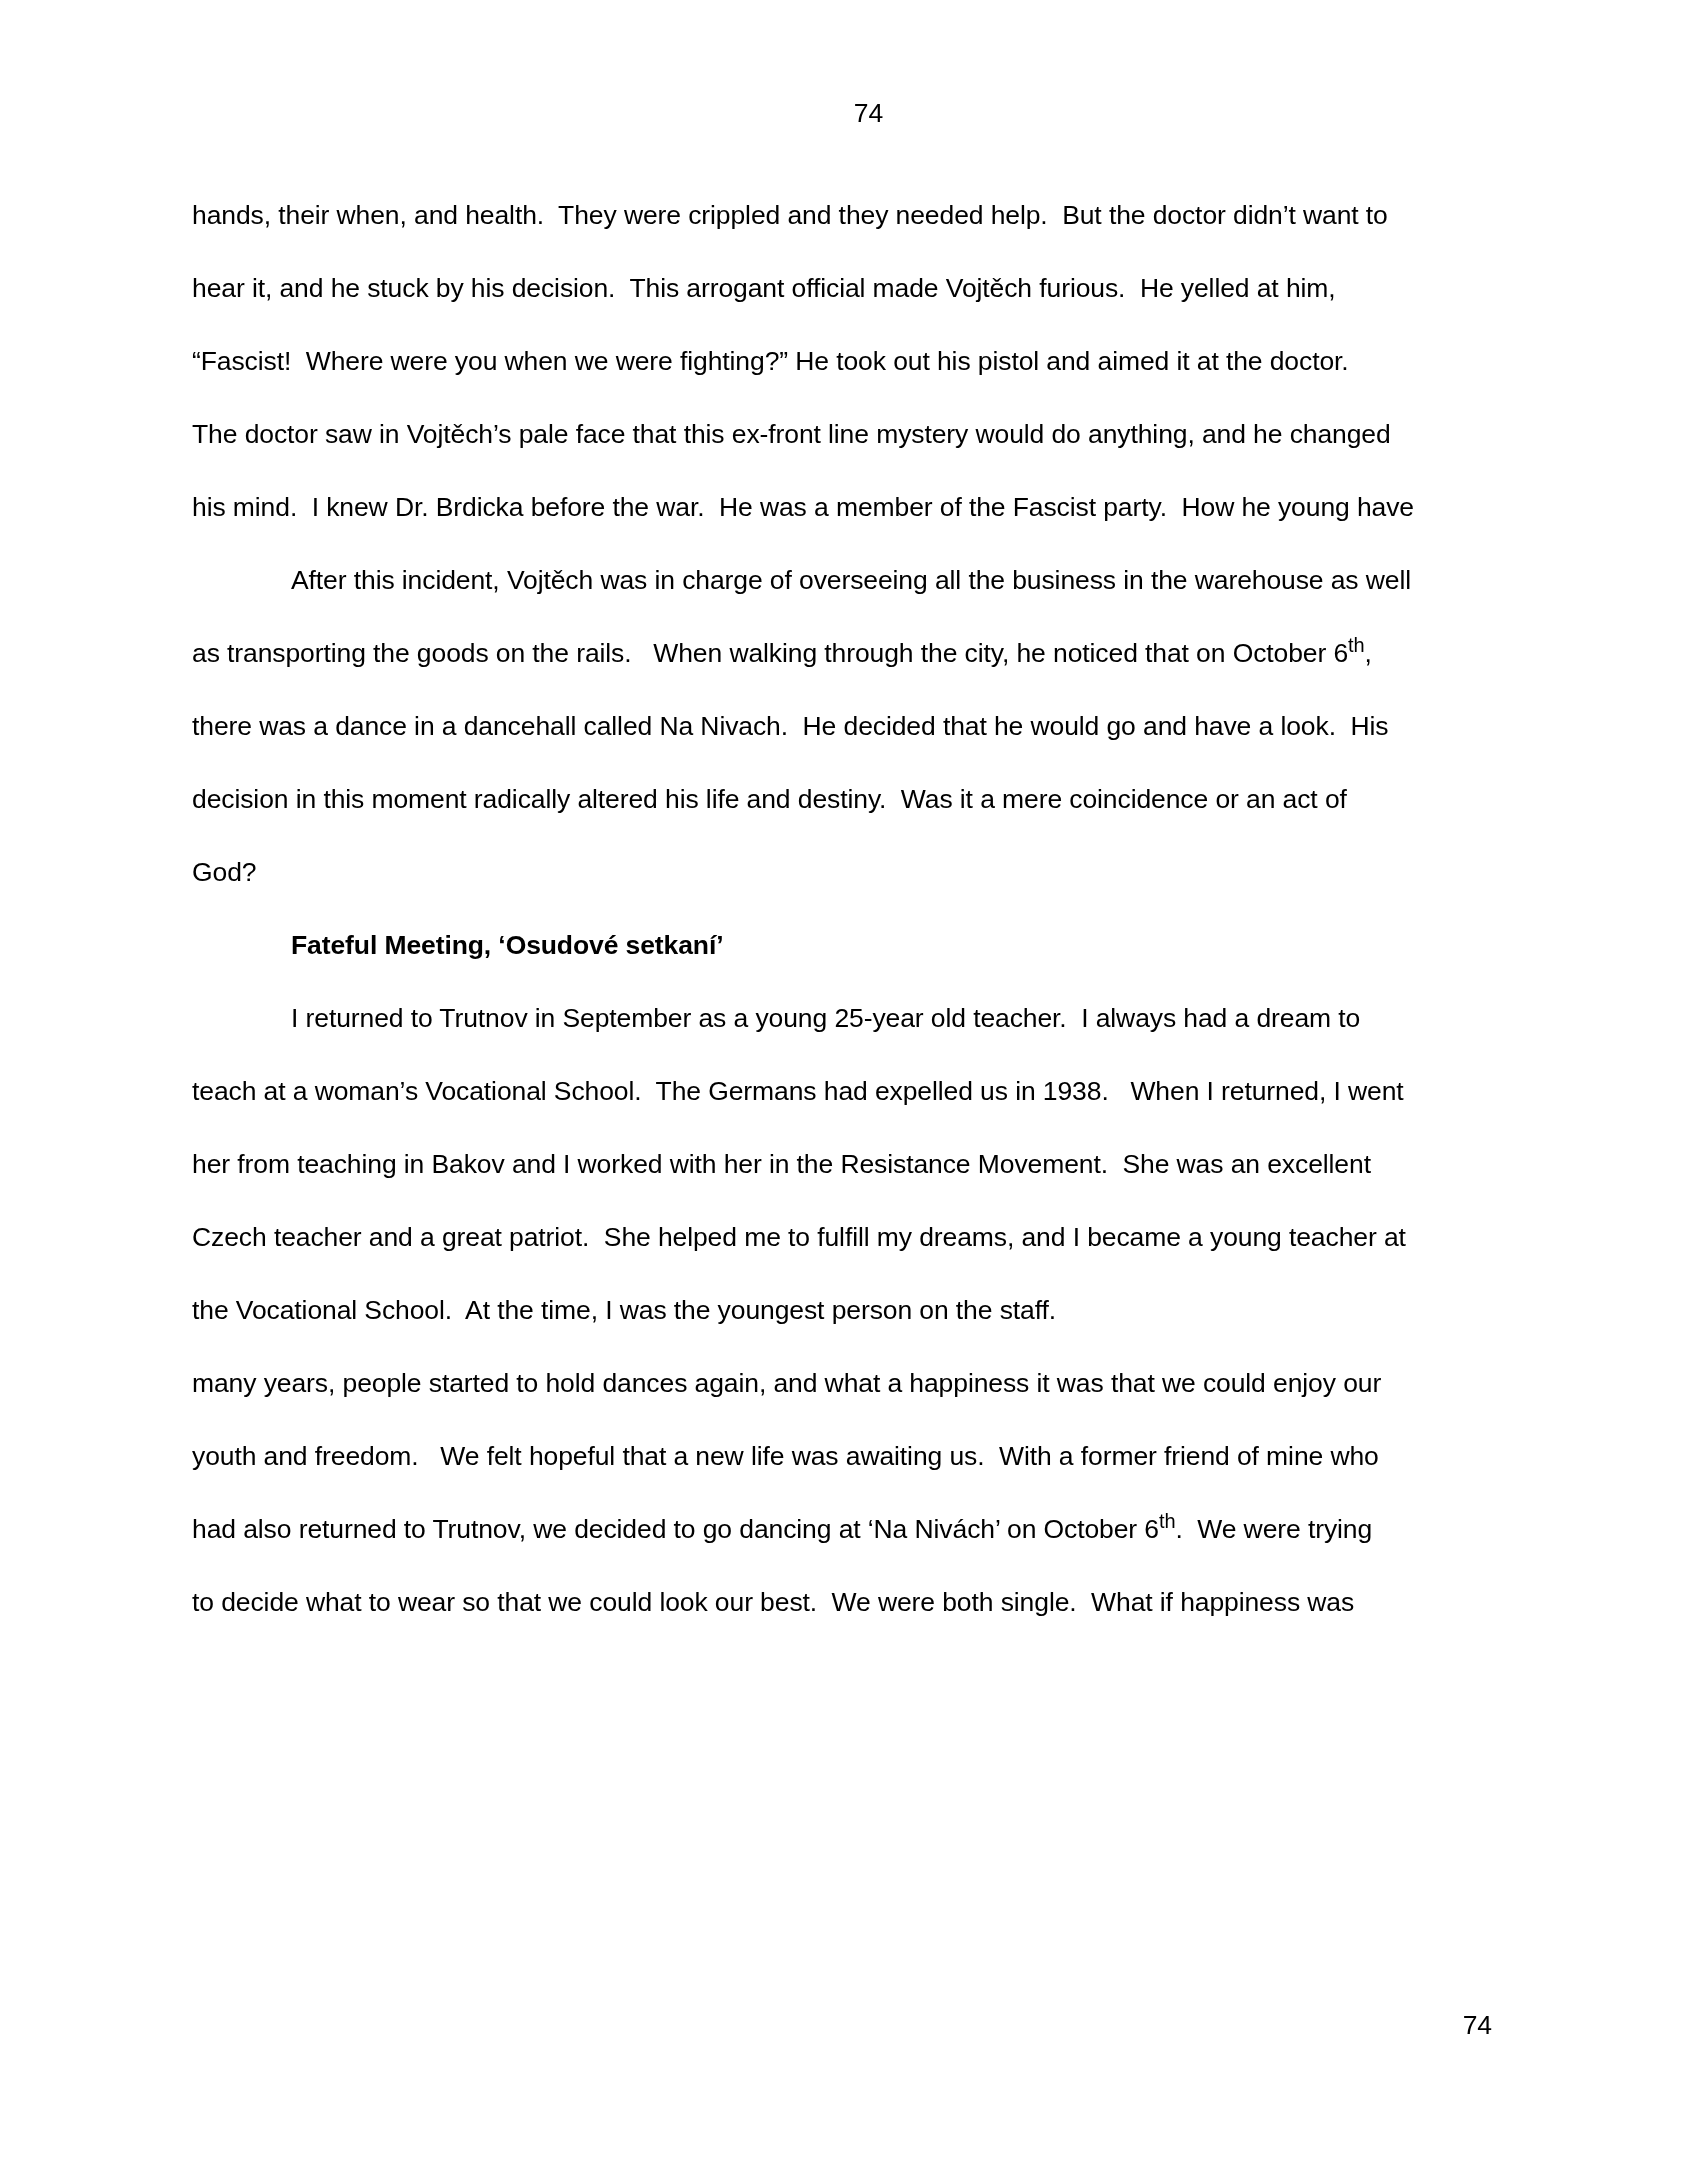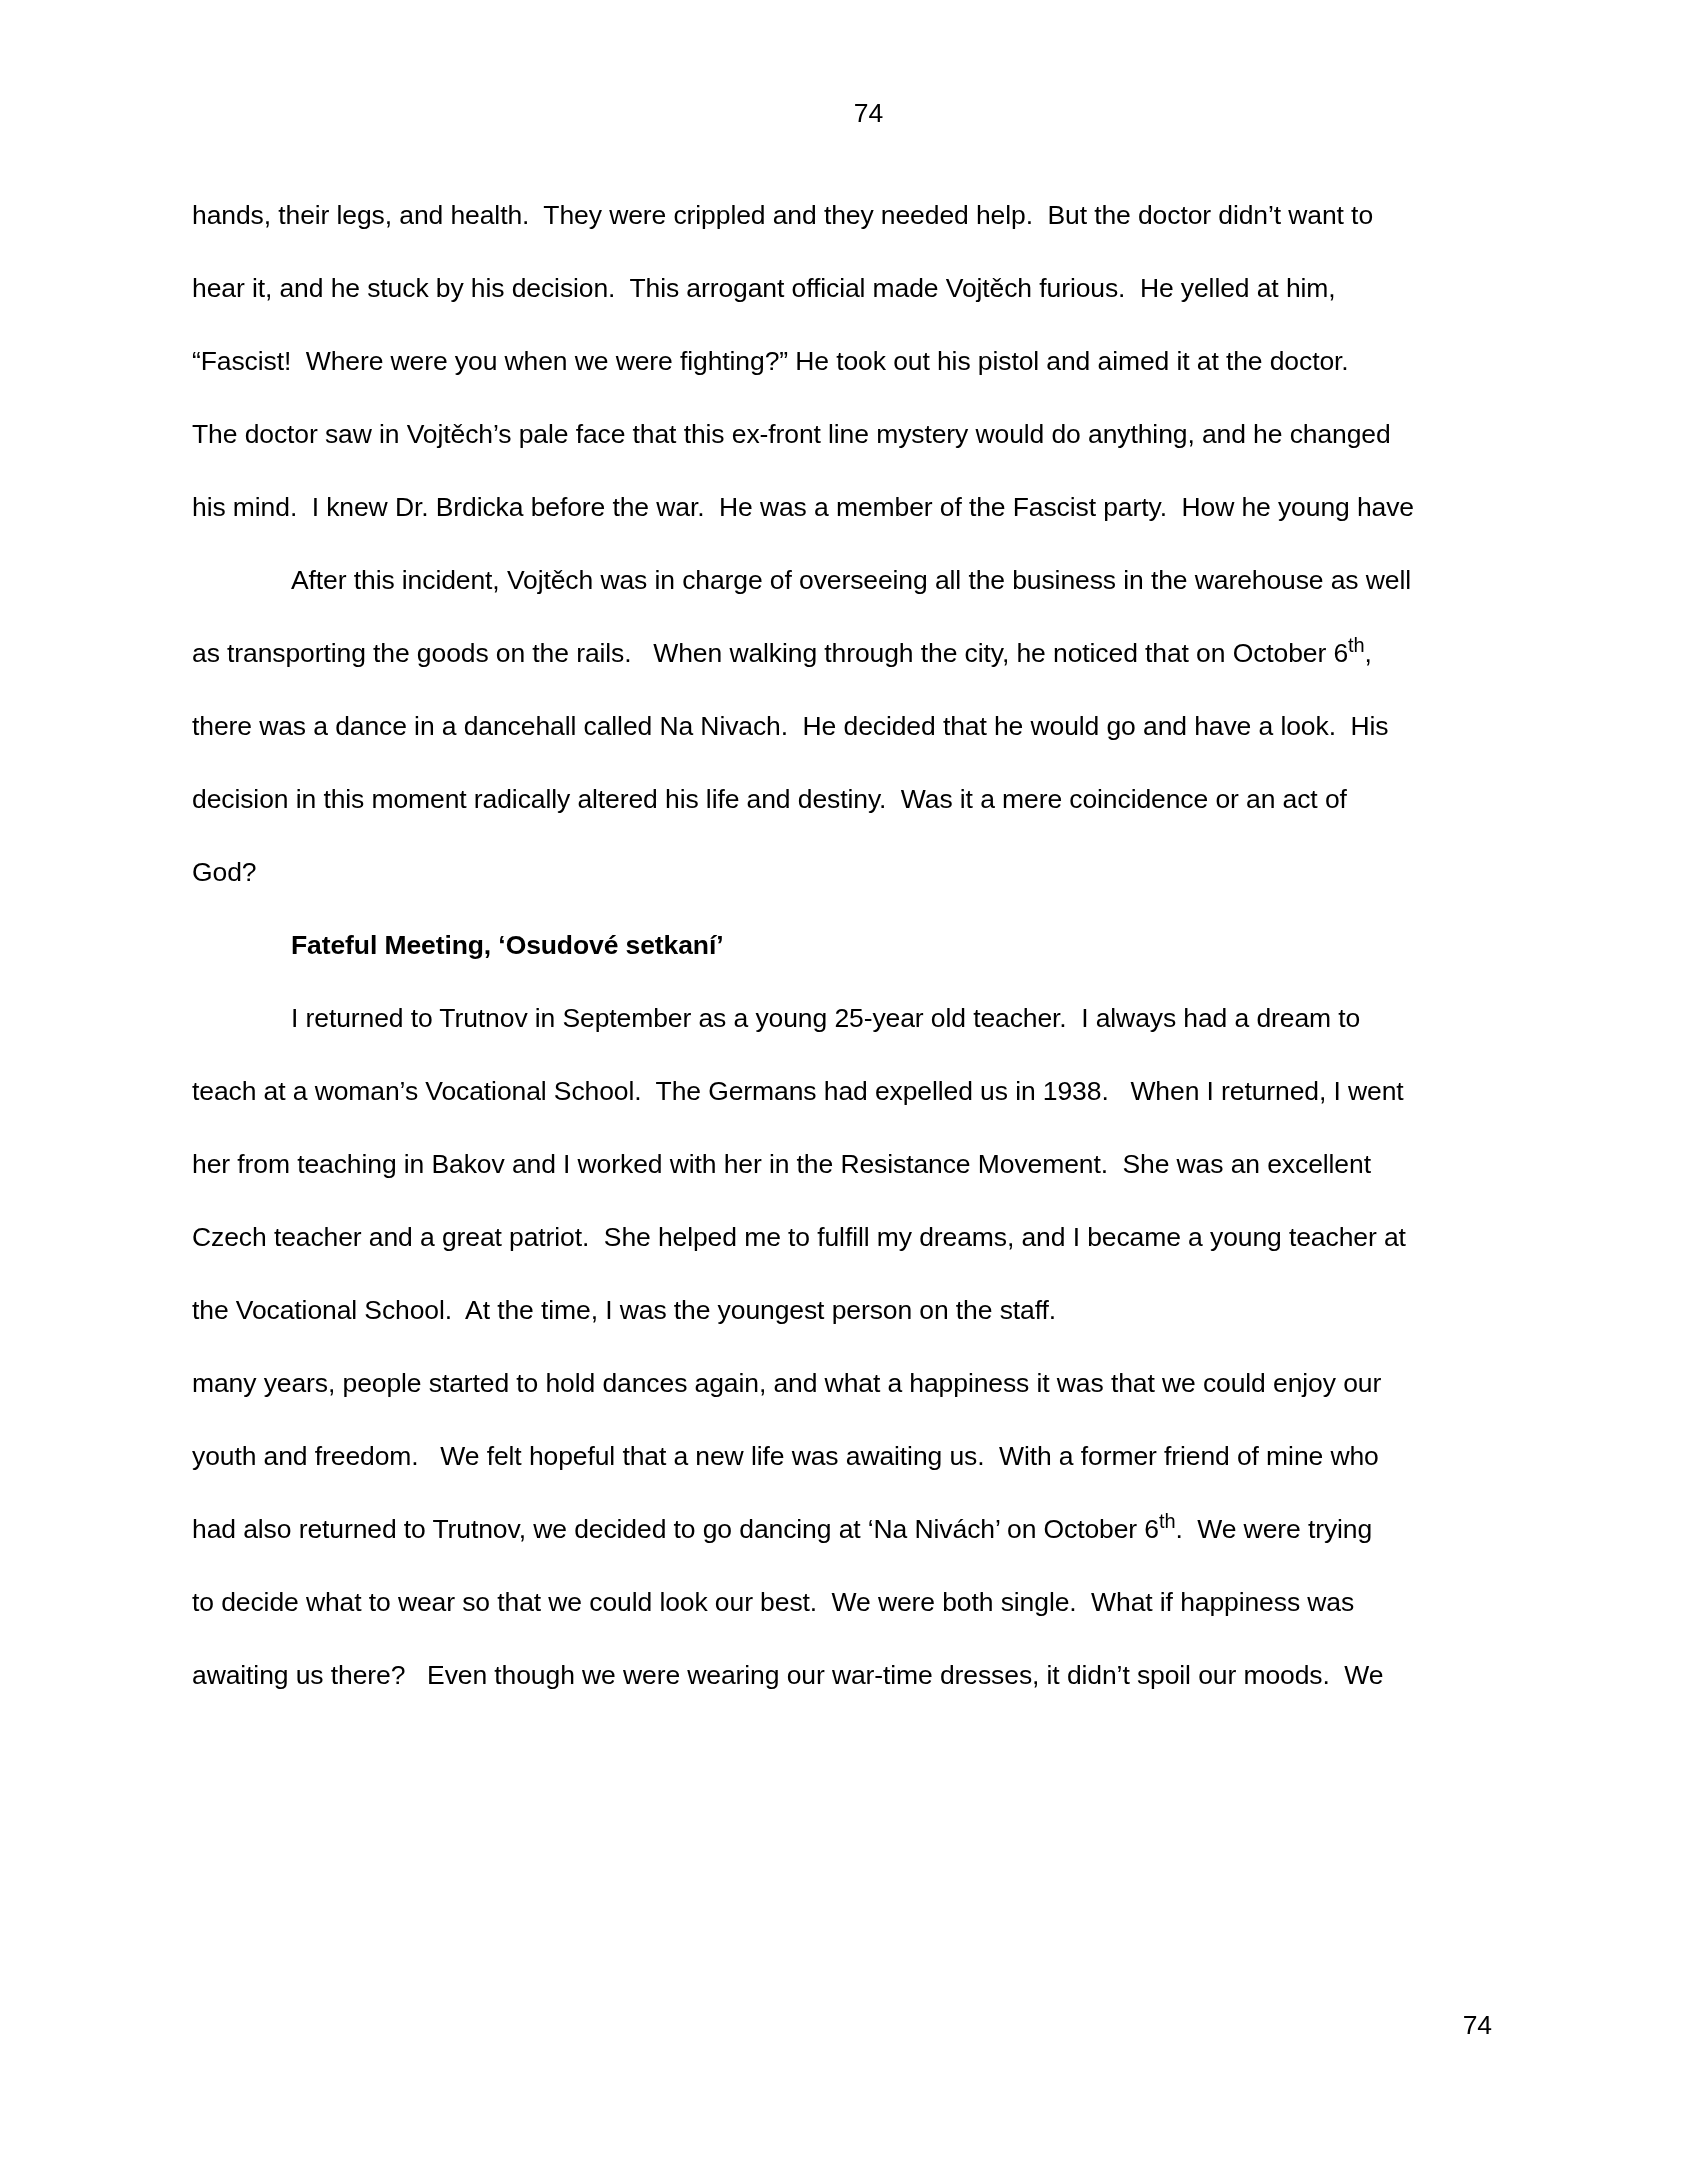--- a/index.html
+++ b/index.html
@@ -66,21 +66,21 @@
   }
 </style>
 </head>
 <body>
 
 <div class="page">
   <div class="pgnum top">74</div>
 
   <div class="body-text" id="text-block">
       <div class="block block-paragraph">
-        <div class="line"><span>hands, their legs, and health.  They were crippled and they needed help.  But the doctor didn’t want to</span></div>
+        <div class="line"><span>hands, their when, and health.  They were crippled and they needed help.  But the doctor didn’t want to</span></div>
         <div class="line"><span>hear it, and he stuck by his decision.  This arrogant official made Vojtěch furious.  He yelled at him,</span></div>
         <div class="line"><span>“Fascist!  Where were you when we were fighting?” He took out his pistol and aimed it at the doctor.</span></div>
         <div class="line"><span>The doctor saw in Vojtěch’s pale face that this ex-front line mystery would do anything, and he changed</span></div>
         <div class="line"><span>his mind.  I knew Dr. Brdicka before the war.  He was a member of the Fascist party.  How he young have</span></div>
       </div>
       <div class="block block-paragraph">
         <div class="line indent"><span>After this incident, Vojtěch was in charge of overseeing all the business in the warehouse as well</span></div>
         <div class="line"><span>as transporting the goods on the rails.   When walking through the city, he noticed that on October 6</span><sup>th</sup><span>,</span></div>
         <div class="line"><span>there was a dance in a dancehall called Na Nivach.  He decided that he would go and have a look.  His</span></div>
         <div class="line"><span>decision in this moment radically altered his life and destiny.  Was it a mere coincidence or an act of</span></div>
@@ -94,19 +94,18 @@
         <div class="line"><span>teach at a woman’s Vocational School.  The Germans had expelled us in 1938.   When I returned, I went</span></div>
         <div class="line"><span>her from teaching in Bakov and I worked with her in the Resistance Movement.  She was an excellent</span></div>
         <div class="line"><span>Czech teacher and a great patriot.  She helped me to fulfill my dreams, and I became a young teacher at</span></div>
         <div class="line"><span>the Vocational School.  At the time, I was the youngest person on the staff.</span></div>
       </div>
       <div class="block block-paragraph">
         <div class="line"><span>many years, people started to hold dances again, and what a happiness it was that we could enjoy our</span></div>
         <div class="line"><span>youth and freedom.   We felt hopeful that a new life was awaiting us.  With a former friend of mine who</span></div>
         <div class="line"><span>had also returned to Trutnov, we decided to go dancing at ‘Na Nivách’ on October 6</span><sup>th</sup><span>.  We were trying</span></div>
         <div class="line"><span>to decide what to wear so that we could look our best.  We were both single.  What if happiness was</span></div>
-        <div class="line"><span>awaiting us there?   Even though we were wearing our war-time dresses, it didn’t spoil our moods.  We</span></div>
       </div>
     </div>
 
   <div class="pgnum bottom">74</div>
 </div>
 
 
 </body></html>

